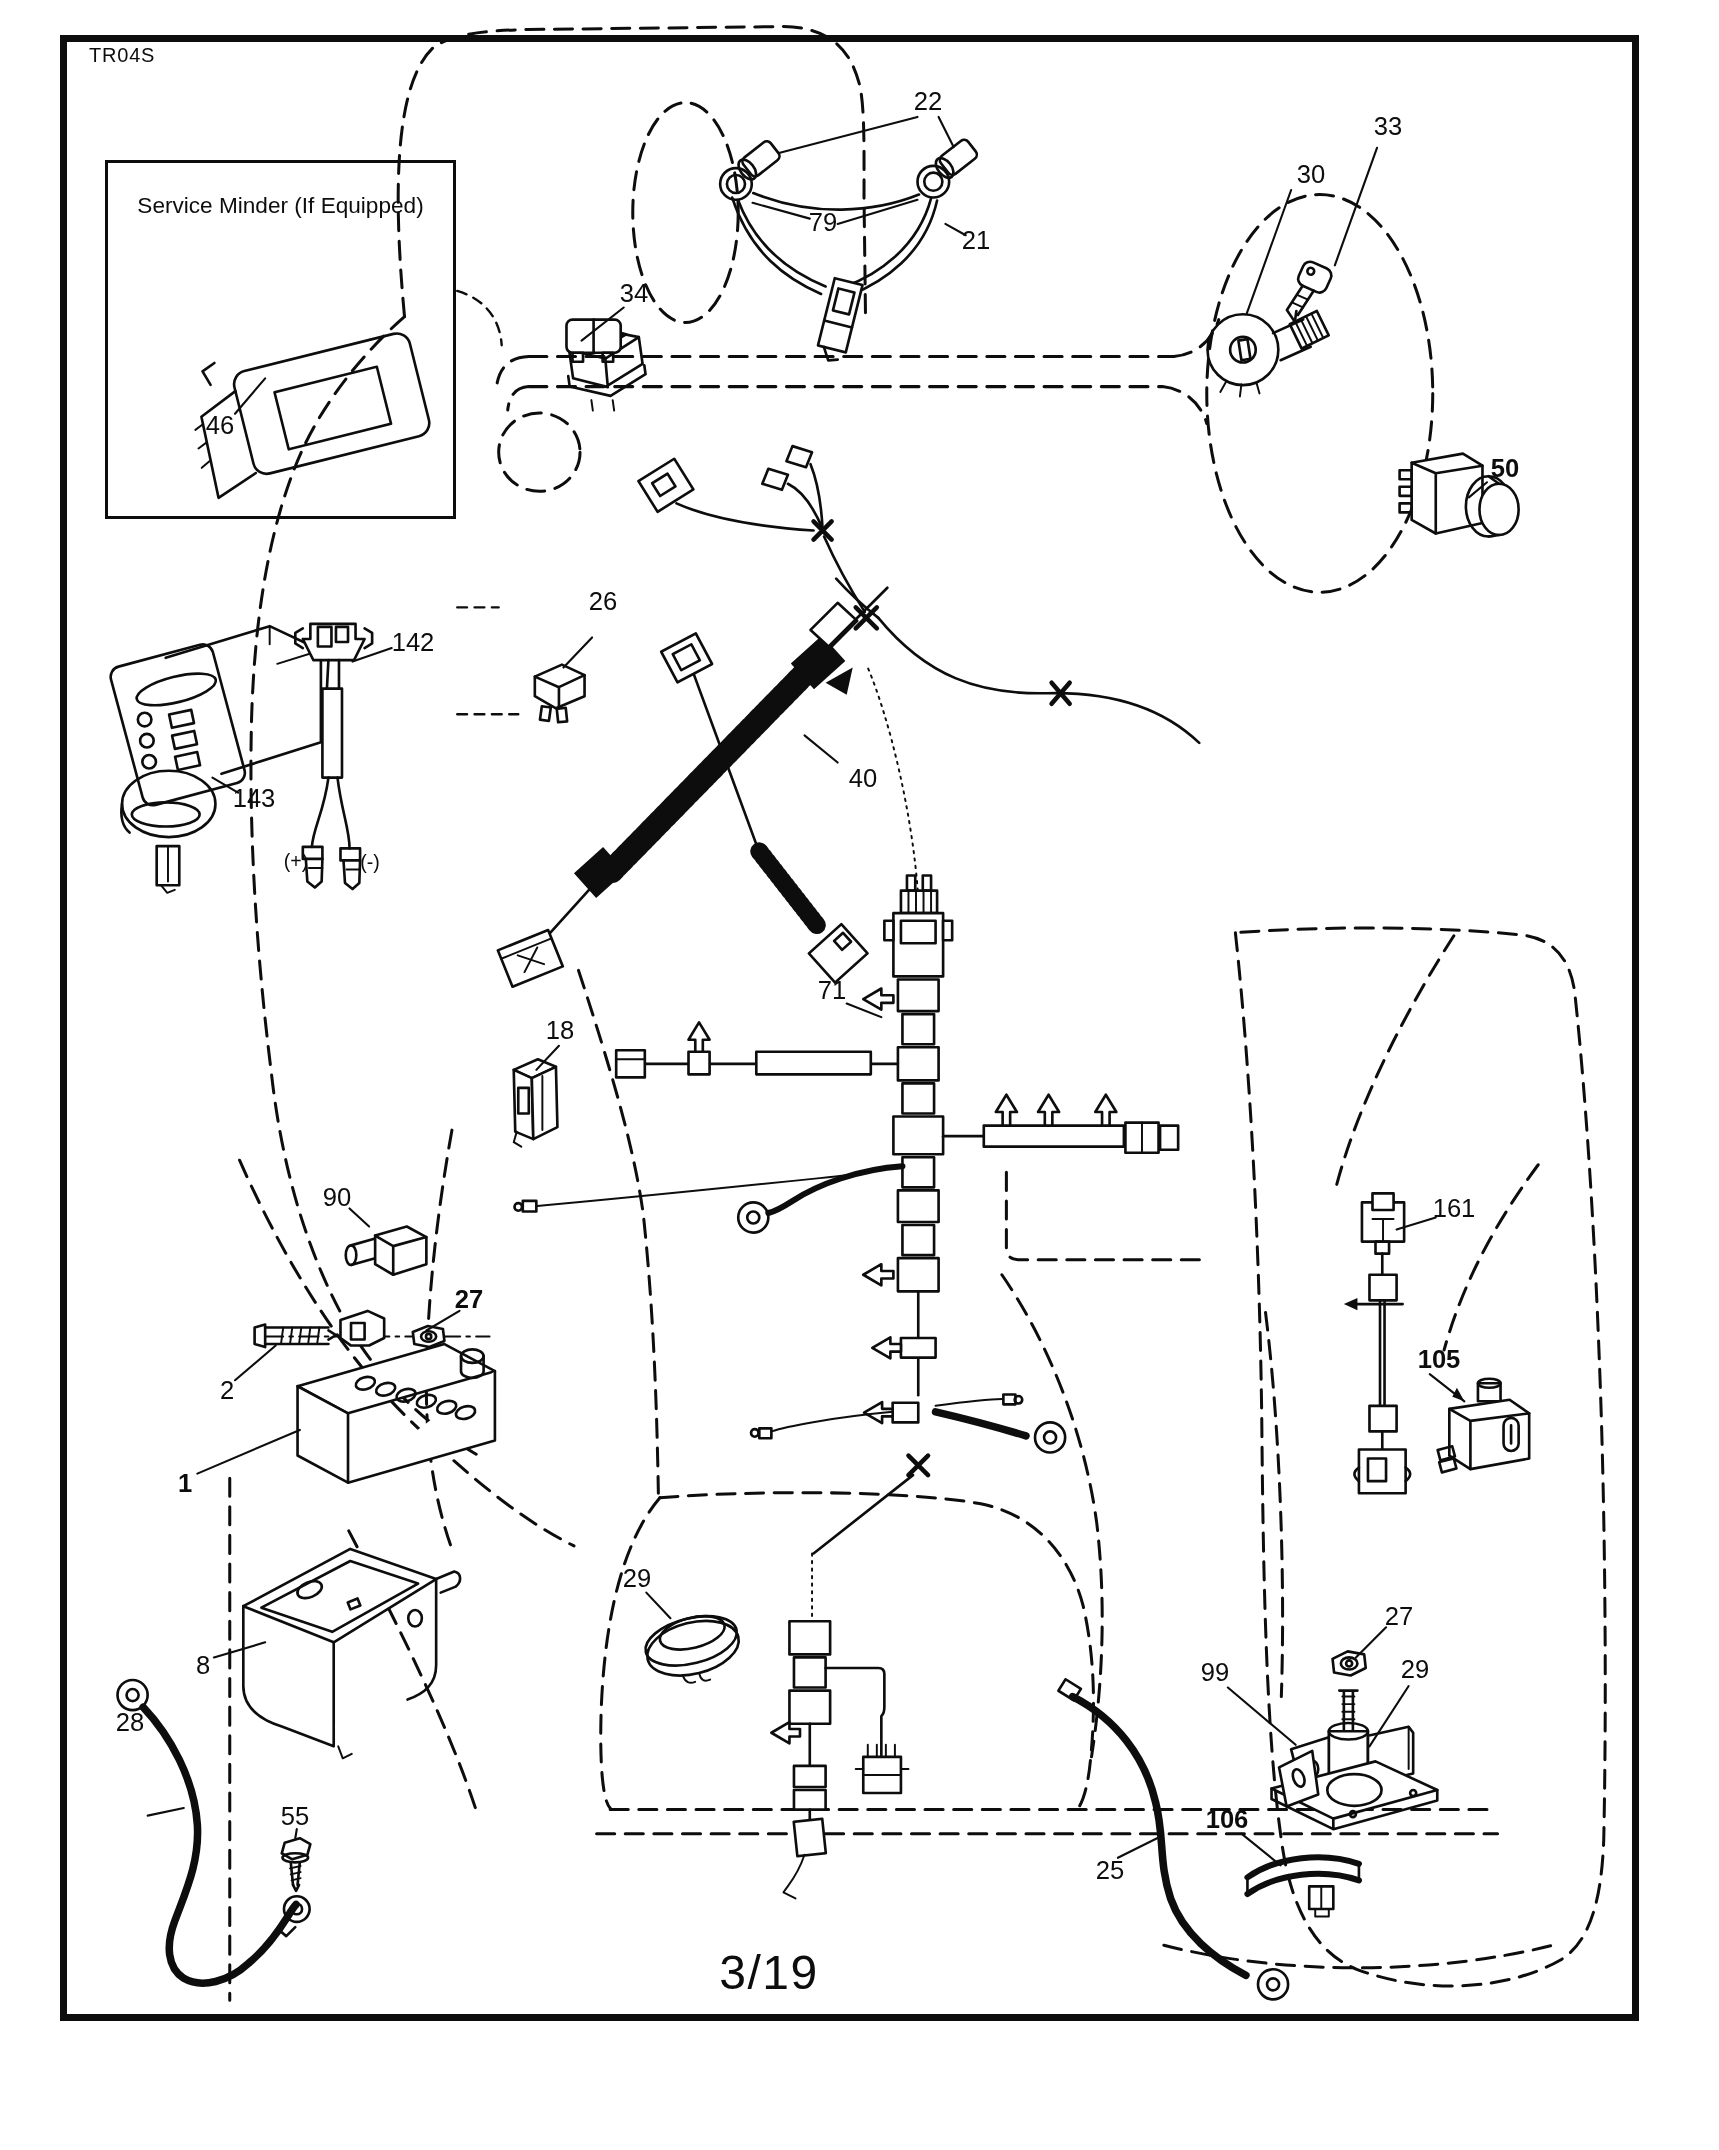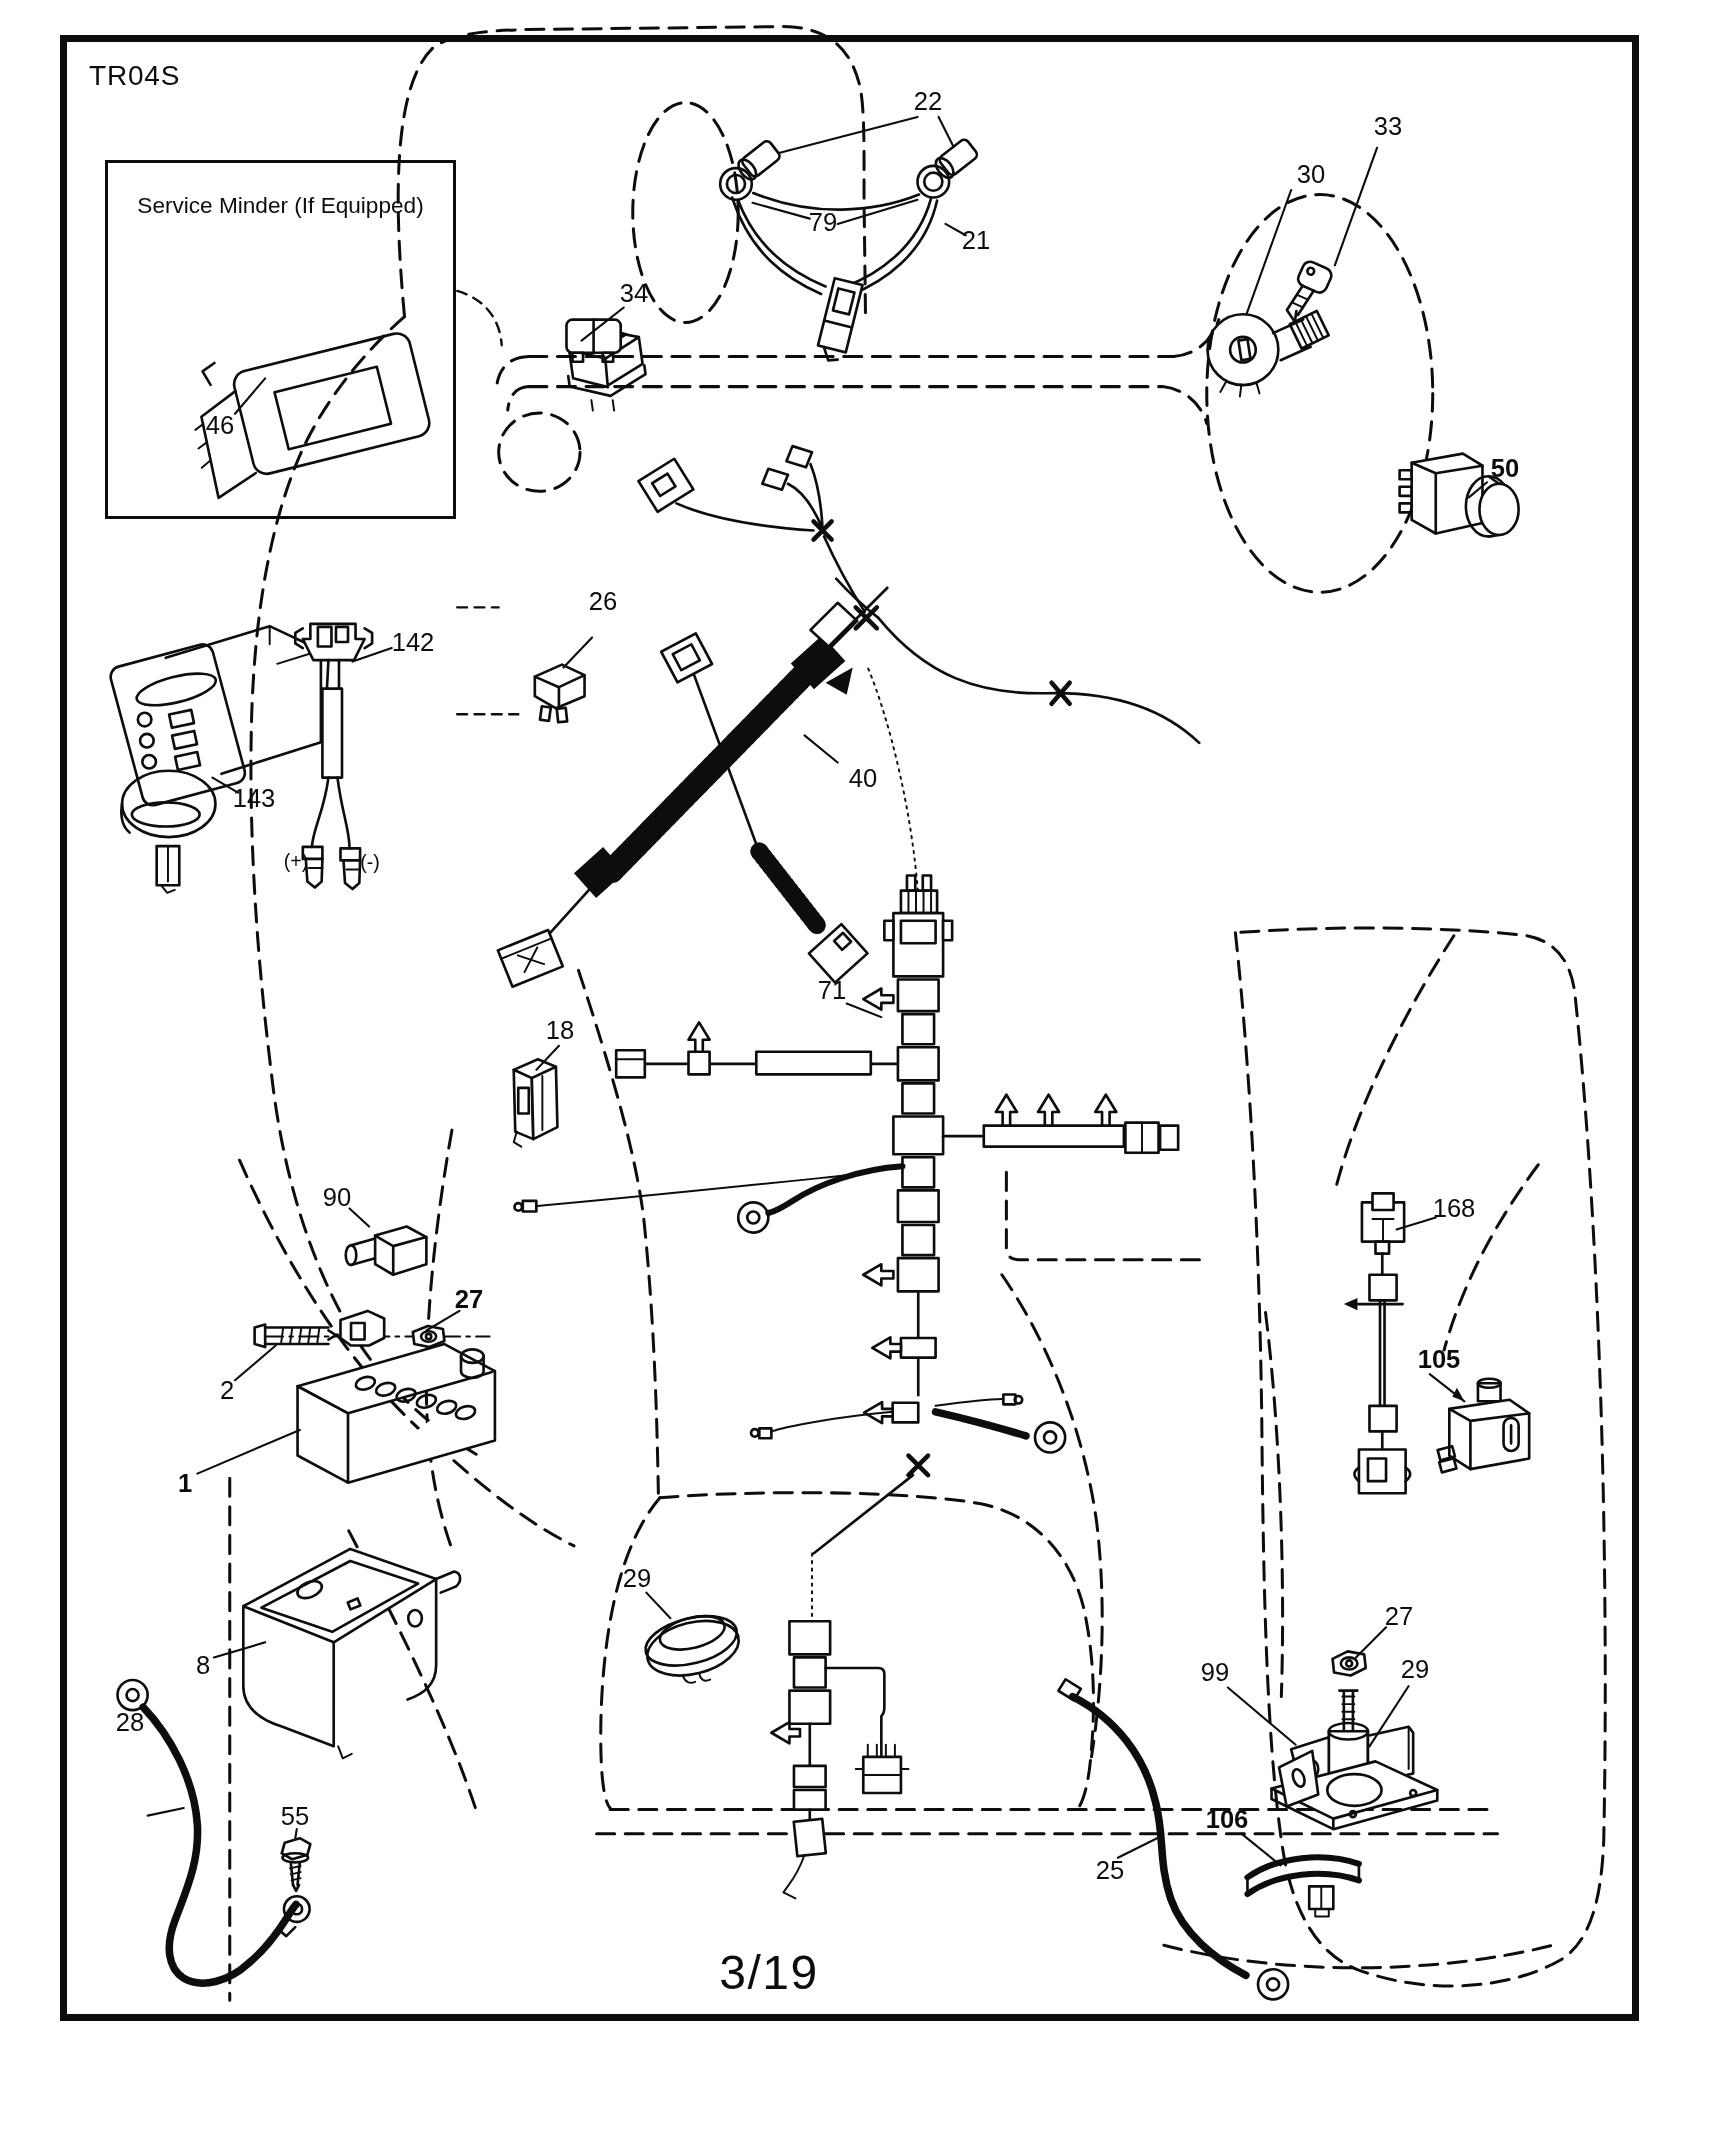--- a/index.html
+++ b/index.html
@@ -7,21 +7,21 @@
           font-family:"Liberation Sans",sans-serif;color:#0d0d0d;overflow:hidden;}
   .frame{position:absolute;left:60px;top:35px;width:1579px;height:1986px;
          border:7.5px solid #0d0d0d;box-sizing:border-box;}
   .inset{position:absolute;border:3.8px solid #0d0d0d;box-sizing:border-box;}
   #inset1{left:105px;top:160px;width:351px;height:359px;padding-left:19px;}
   #inset2{left:105px;top:556px;width:351px;height:354px;}
   .inset-title{position:absolute;left:50%;transform:translateX(-50%);
                font-size:22.6px;white-space:nowrap;}
   #inset1 .inset-title{top:30px;}
   #inset2 .inset-title{top:13.6px;}
-  .code{position:absolute;left:89px;top:60px;font-size:28px;letter-spacing:0.8px;}
+  .code{position:absolute;left:89px;top:44px;font-size:20px;letter-spacing:0.8px;}
   .page-num{position:absolute;transform:translate(-50%,-50%);left:769px;top:1972px;
             font-size:48px;font-weight:400;letter-spacing:1.5px;}
   .lbl{position:absolute;transform:translate(-50%,-50%);font-size:25.6px;line-height:1;
        white-space:nowrap;}
   .b{font-weight:700;}
   .pol{font-size:19.6px;}
   svg.art{position:absolute;left:0;top:0;width:1719px;height:2151px;}
   .art *{stroke:#0d0d0d;fill:none;stroke-width:3.5;stroke-linecap:round;stroke-linejoin:round;}
   .art .d1{stroke-dasharray:24 14;stroke-width:4;}
   .art .d2{stroke-dasharray:13 10;stroke-width:3.2;}
@@ -513,21 +513,21 @@
   <div class="lbl" style="left:560px;top:1031px">18</div>
   <div class="lbl" style="left:832px;top:991px">71</div>
   <div class="lbl" style="left:337px;top:1198px">90</div>
   <div class="lbl b" style="left:469px;top:1300px">27</div>
   <div class="lbl" style="left:227px;top:1391px">2</div>
   <div class="lbl b" style="left:185px;top:1484px">1</div>
   <div class="lbl" style="left:203px;top:1666px">8</div>
   <div class="lbl" style="left:637px;top:1579px">29</div>
   <div class="lbl" style="left:130px;top:1723px">28</div>
   <div class="lbl" style="left:295px;top:1817px">55</div>
-  <div class="lbl" style="left:1454px;top:1209px">168</div>
+  <div class="lbl" style="left:1454px;top:1209px">161</div>
   <div class="lbl b" style="left:1439px;top:1360px">105</div>
   <div class="lbl" style="left:1215px;top:1673px">99</div>
   <div class="lbl" style="left:1399px;top:1617px">27</div>
   <div class="lbl" style="left:1415px;top:1670px">29</div>
   <div class="lbl b" style="left:1227px;top:1820px">106</div>
   <div class="lbl" style="left:1110px;top:1871px">25</div>
 
   <div class="page-num">3/19</div>
 
 </div>

